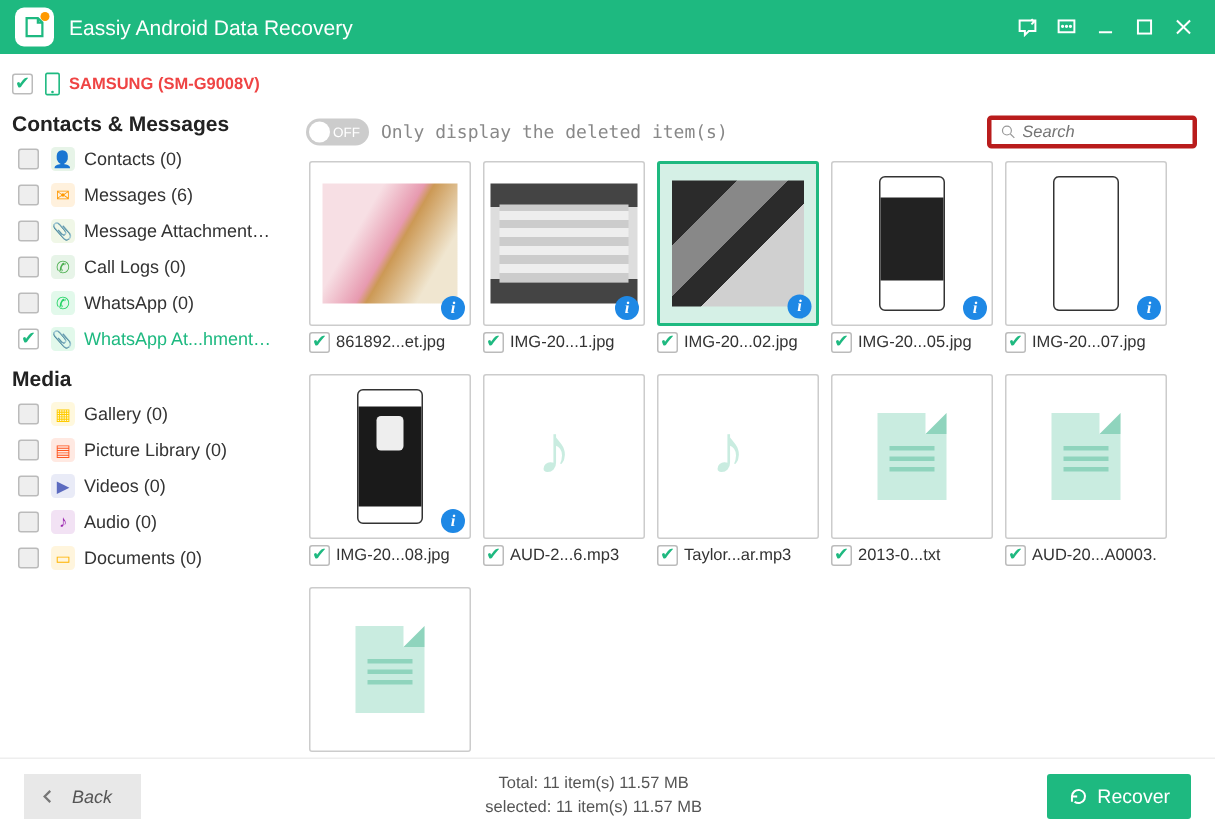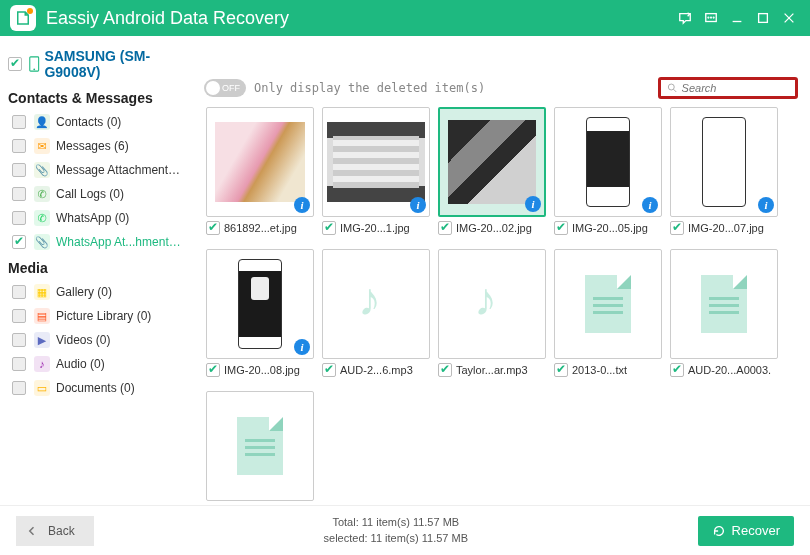--- a/index.html
+++ b/index.html
@@ -2,32 +2,32 @@
 <html><head>
 <meta charset="utf-8">
 <style>
 * { box-sizing: border-box; margin: 0; padding: 0; font-family: Arial, sans-serif; }
 body { width: 810px; height: 555px; overflow: hidden; background: #fff; display: flex; flex-direction: column; }
 
 .titlebar { height: 36px; background: #1eb980; display: flex; align-items: center; padding: 0 10px; color: #fff; }
 .titlebar .logo { width: 26px; height: 26px; background: #fff; border-radius: 6px; margin-right: 10px; display: flex; align-items: center; justify-content: center; position: relative; }
 .titlebar .logo svg { width: 18px; height: 18px; }
 .titlebar .dot { width: 6px; height: 6px; background: #ff9800; border-radius: 50%; position: absolute; top: 3px; right: 3px; }
-.titlebar .title { font-size: 18px; }
+.titlebar .title { font-size: 14px; }
 .titlebar .spacer { flex: 1; }
 .titlebar .winbtn { width: 22px; height: 22px; display: flex; align-items: center; justify-content: center; margin-left: 4px; cursor: pointer; }
 .titlebar .winbtn svg { width: 14px; height: 14px; stroke: #fff; fill: none; stroke-width: 1.5; }
 
 .content { flex: 1; display: flex; min-height: 0; }
 
 .sidebar { width: 196px; padding: 8px 6px; overflow-y: auto; }
 .device { display: flex; align-items: center; padding: 4px 2px; }
 .device .chk { margin-right: 6px; }
 .device .phone { margin-right: 4px; }
-.device .dname { font-size: 14px; font-weight: bold; color: #0369a1; }
+.device .dname { font-size: 11px; font-weight: bold; color: #ef4444; }
 .section { font-size: 14px; font-weight: bold; color: #222; padding: 6px 2px 4px 2px; }
 .cat { display: flex; align-items: center; padding: 4px 6px; font-size: 12px; color: #333; cursor: pointer; white-space: nowrap; overflow: hidden; }
 .cat.active { color: #1eb980; }
 .cat .chk { margin-right: 8px; }
 .cat .cicon { width: 16px; height: 16px; margin-right: 6px; border-radius: 3px; display: flex; align-items: center; justify-content: center; flex-shrink: 0; }
 .cat .label { overflow: hidden; text-overflow: ellipsis; }
 
 .chk { width: 14px; height: 14px; border: 1px solid #bbb; border-radius: 2px; position: relative; display: inline-block; background: #fff; flex-shrink: 0; }
 .chk.checked::after { content: "✔"; position: absolute; top: -2px; left: 1px; font-size: 12px; color: #1eb980; }
 .chk.empty { background: #eee; }
@@ -61,21 +61,21 @@
 .thumb-phone.player::after { content:""; position:absolute; top:20%; left:28%; width:44%; height:26%; background:#eee; border-radius:3px; }
 .filei { width: 46px; height: 58px; background: #c9ece0; position: relative; }
 .filei::before { content:""; position:absolute; top:0; right:0; width:14px; height:14px; background:#fff; }
 .filei::after { content:""; position:absolute; top:0; right:0; border-style:solid; border-width:0 0 14px 14px; border-color:transparent transparent #8fd4bd transparent; }
 .filei .lines { position:absolute; top:22px; left:8px; right:8px; }
 .filei .lines span { display:block; height:3px; background:#8fd4bd; margin-bottom:4px; }
 .note { width: 52px; height: 52px; position: relative; }
 .note::before { content:"♪"; font-size:46px; color:#c9ece0; position:absolute; top:-6px; left:8px; }
 
 .footer { height: 50px; border-top: 1px solid #eee; display: flex; align-items: center; padding: 0 16px; }
-.backbtn { width: 78px; height: 30px; background: #e8e8e8; border: none; display: flex; align-items: center; padding: 0 10px; font-size: 12px; color: #555; cursor: pointer; gap: 10px; }
+.backbtn { width: 78px; height: 30px; background: #e8e8e8; border: none; display: flex; align-items: center; padding: 0 10px; font-size: 12px; color: #555; cursor: pointer; gap: 10px; font-style: italic; }
 .backbtn svg { width: 12px; height: 12px; stroke: #777; fill: none; stroke-width: 2; }
 .footer .stats { flex: 1; text-align: center; font-size: 11px; color: #555; font-family: monospace; line-height: 1.4; }
 .recover { height: 30px; background: #1eb980; color: #fff; border: none; padding: 0 14px; font-size: 13px; display: flex; align-items: center; gap: 6px; cursor: pointer; border-radius: 2px; }
 .recover svg { width: 14px; height: 14px; }
 </style>
 </head>
 <body>
 
 <div class="titlebar">
   <div class="logo">

